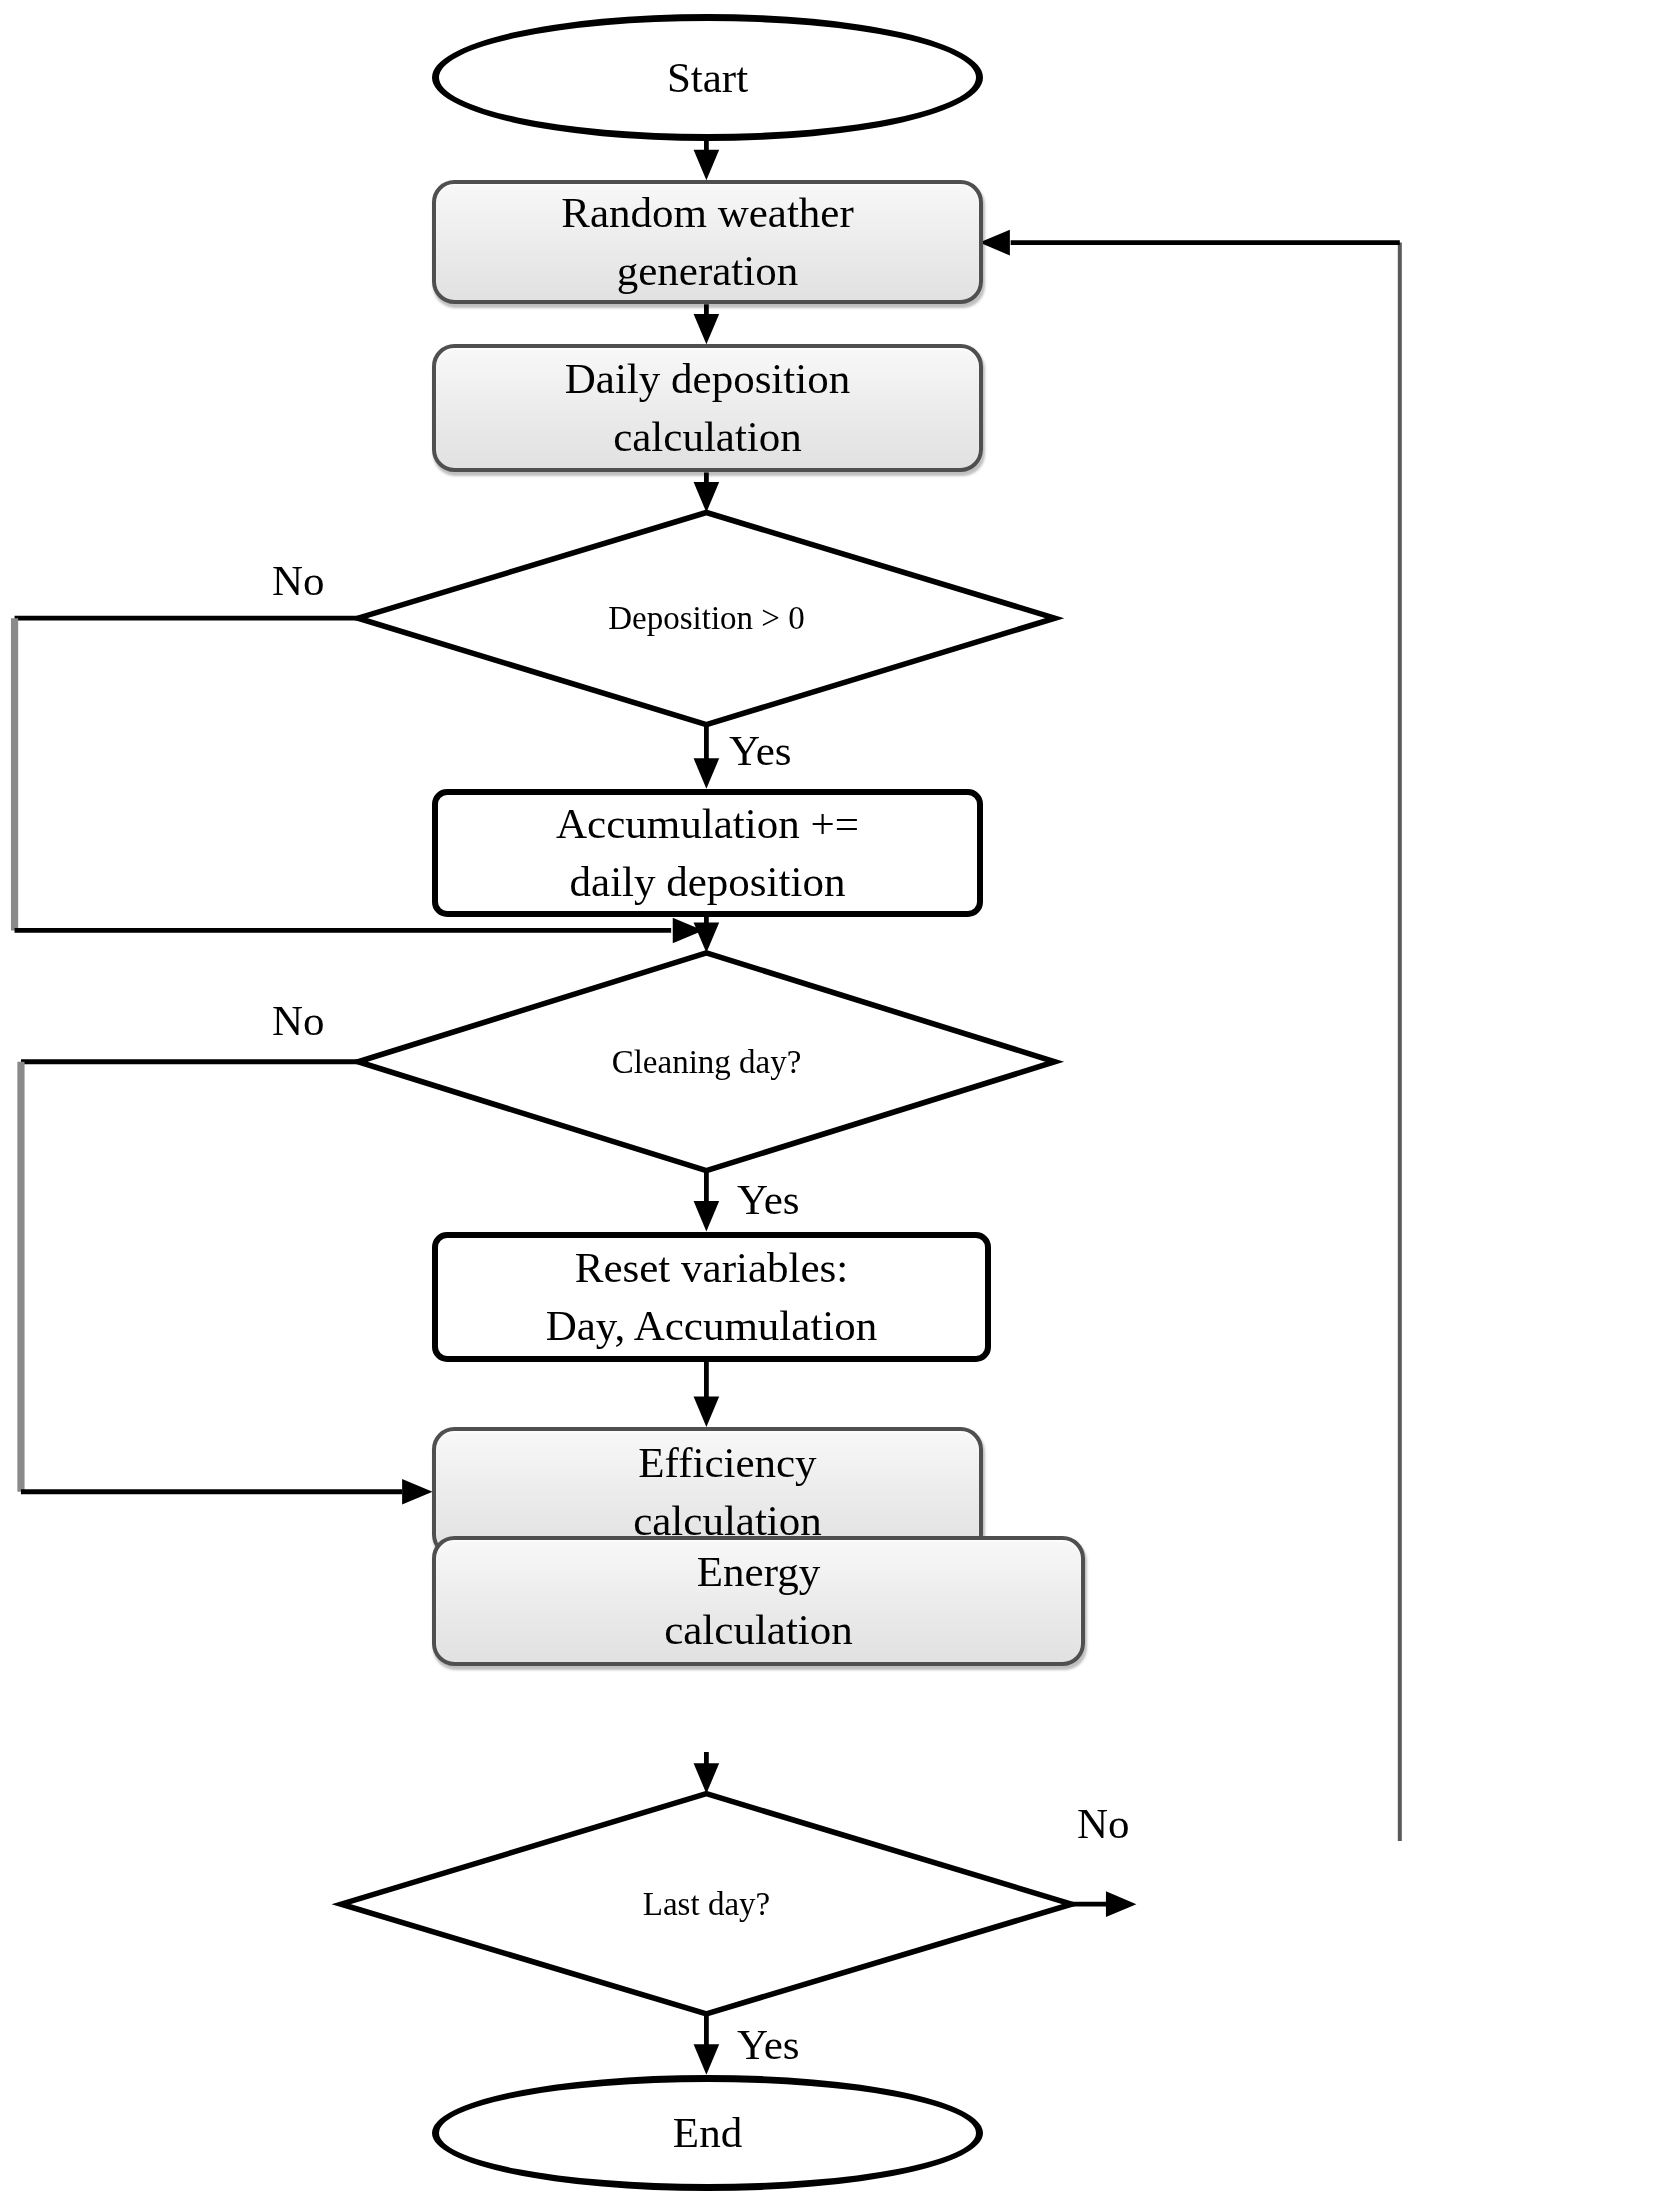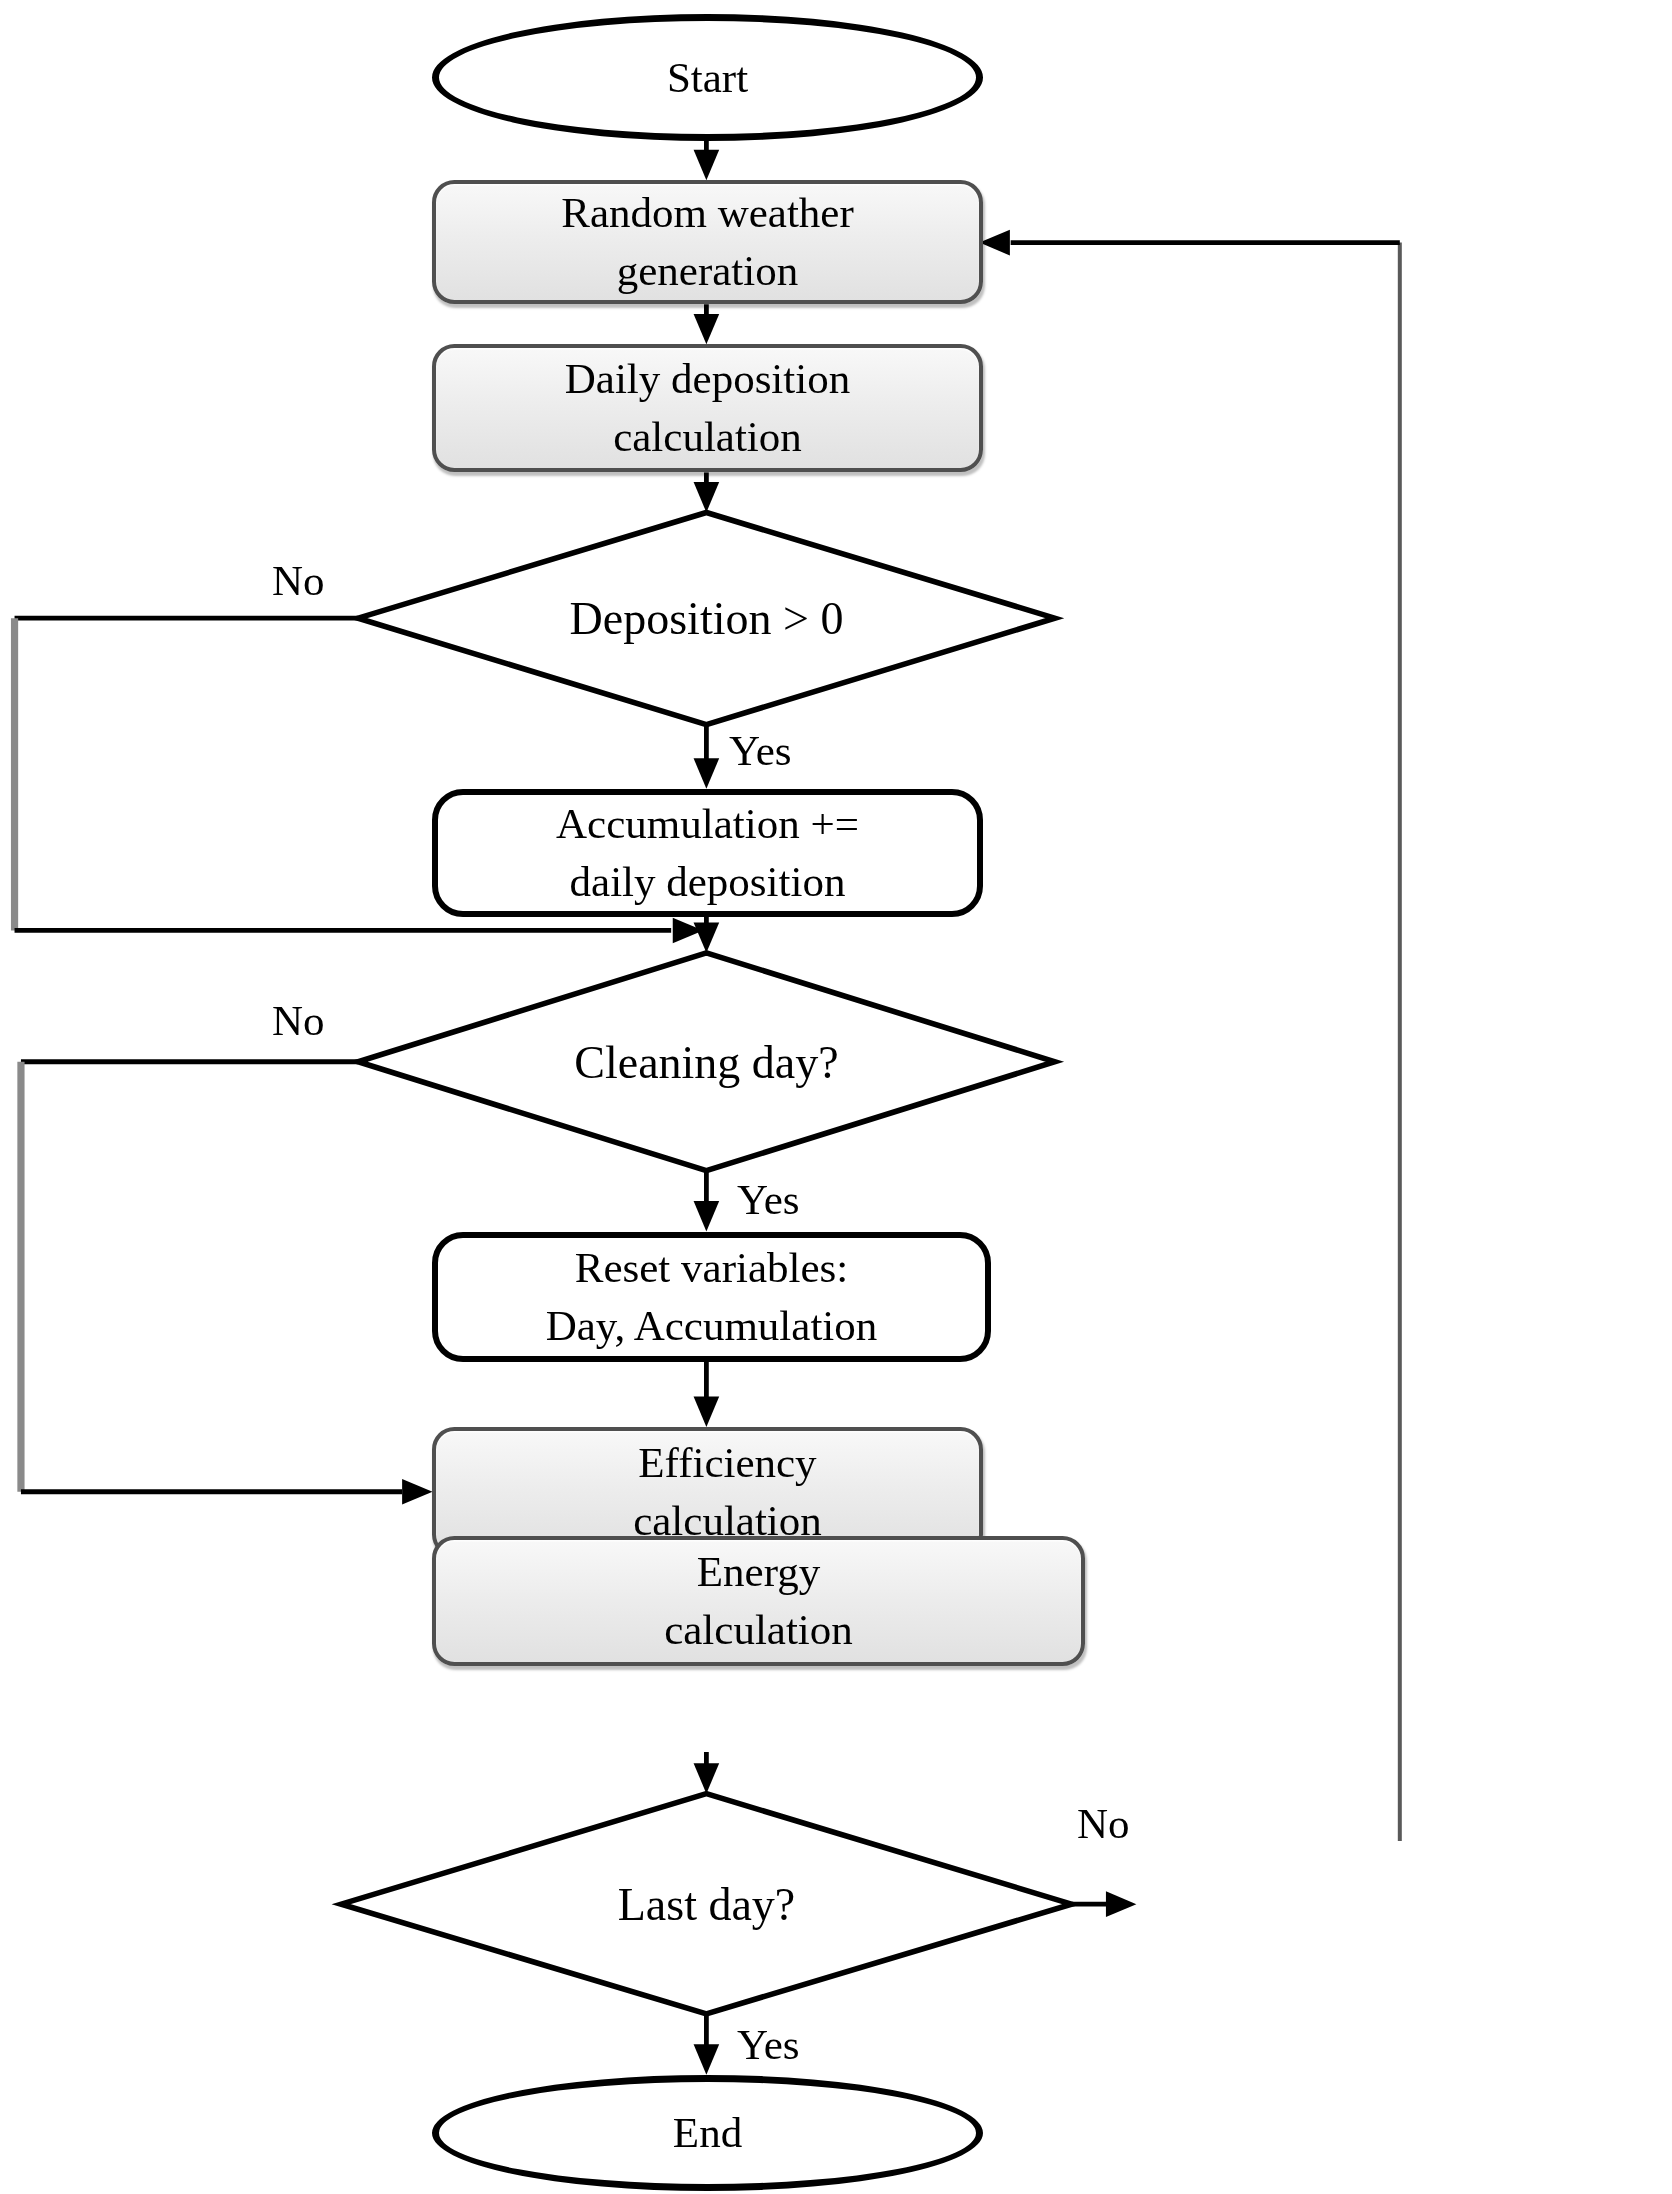--- a/index.html
+++ b/index.html
@@ -36,31 +36,31 @@
   }
   .proc-gray{
     background:linear-gradient(180deg,var(--gray-fill-top) 0%,#ededed 45%,var(--gray-fill-bottom) 100%);
     border:4.8px solid var(--gray-border);
     border-radius:22.4px;
     box-shadow:1.6px 3.2px 2.4px rgba(0,0,0,0.25), inset 0 1.6px 1.6px rgba(255,255,255,0.85);
   }
   .proc-white{
     background:#ffffff;
     border:6.4px solid var(--white-box-border);
-    border-radius:31px;
+    border-radius:15px;
   }
   .terminator{
     background:#ffffff;
     border:7.2px solid #000000;
     border-radius:50%;
   }
   .diamond-label{
     position:absolute;width:513px;height:72px;
     display:flex;align-items:center;justify-content:center;
-    font-size:46px;text-align:center;
+    font-size:33px;text-align:center;
   }
   .edge-label{
     position:absolute;
     font-size:43px;line-height:48px;
   }
 </style>
 </head>
 <body>
 
 <div class="canvas">

